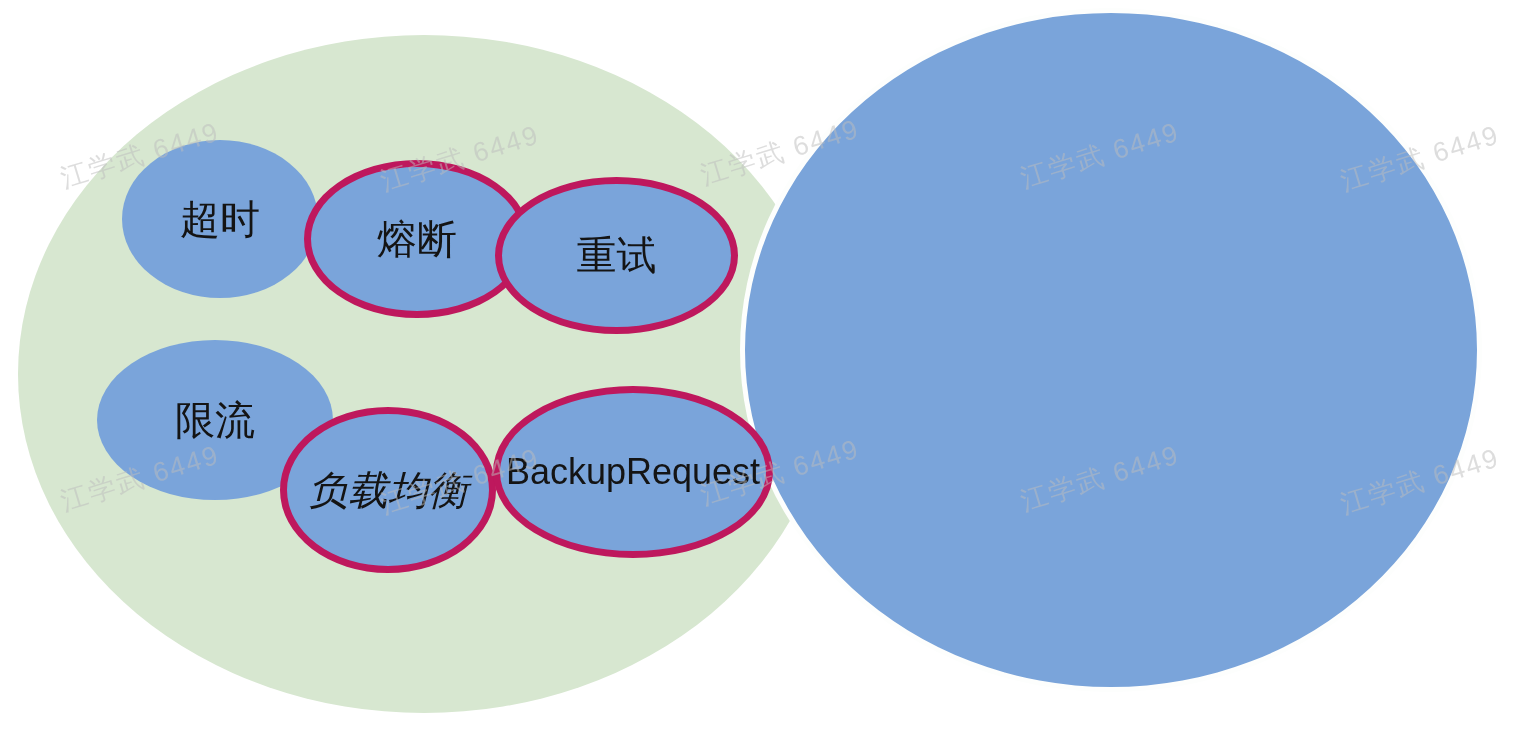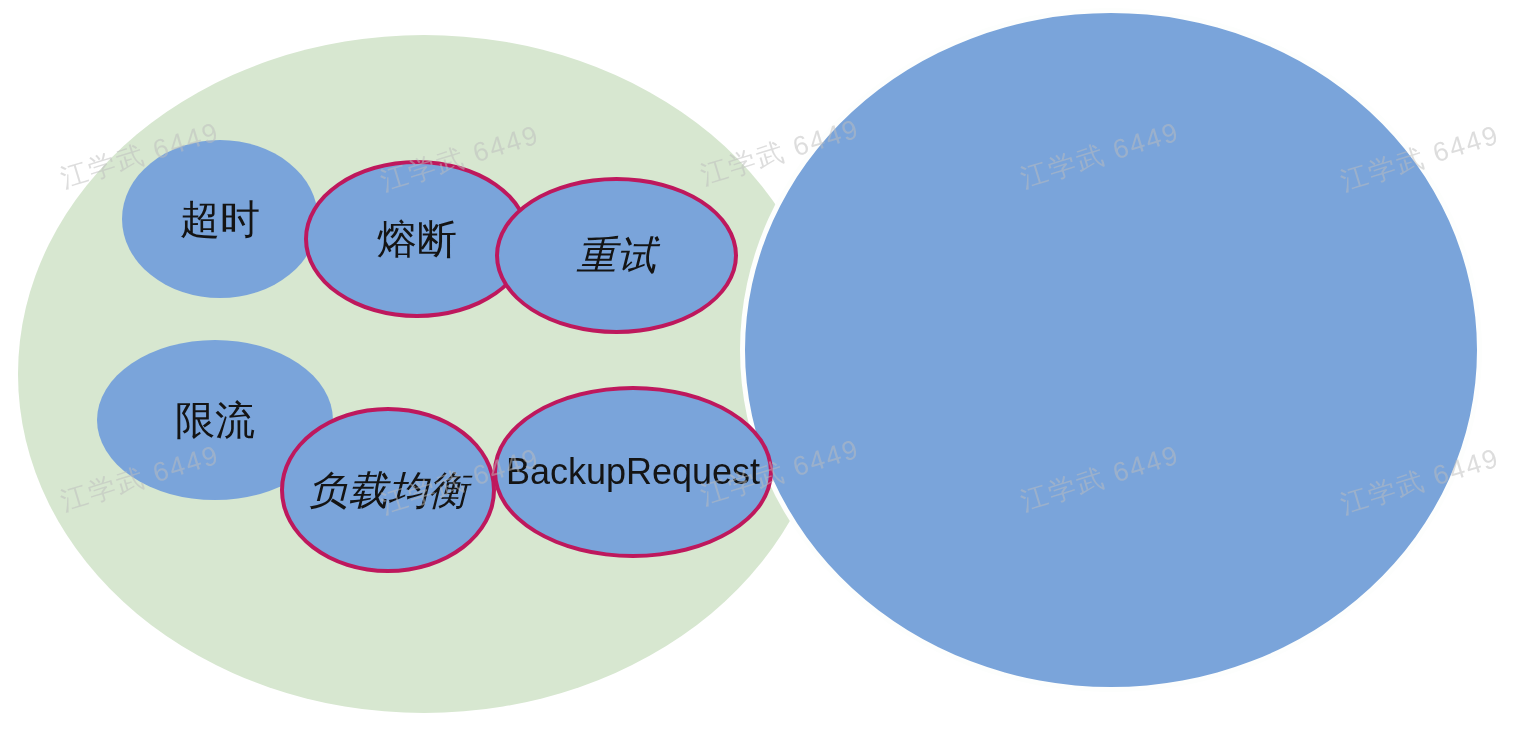--- a/index.html
+++ b/index.html
@@ -39,24 +39,24 @@
     border-radius: 50%;
     box-sizing: border-box;
     background: #7aa4da;
     display: flex;
     align-items: center;
     justify-content: center;
     color: #141414;
     font-size: 40px;
     white-space: nowrap;
   }
-  .node.rim { border: 4px solid #be185d; }
+  .node.rim { border: 7px solid #be185d; }
   #node-timeout        { left: 122px; top: 140px; width: 196px; height: 158px; }
   #node-circuitbreaker { left: 304px; top: 160px; width: 226px; height: 158px; }
-  #node-retry          { left: 495px; top: 177px; width: 243px; height: 157px; font-style: italic; }
+  #node-retry          { left: 495px; top: 177px; width: 243px; height: 157px; }
   #node-ratelimit      { left:  97px; top: 340px; width: 236px; height: 160px; }
   #node-loadbalance    { left: 280px; top: 407px; width: 216px; height: 166px; font-style: italic; }
   #node-backuprequest  { left: 493px; top: 386px; width: 280px; height: 172px; font-size: 36px; }
 
   
   #options-list {
     position: absolute;
     left: 868px; top: 190px;
     width: 446px;
     color: #121212;

